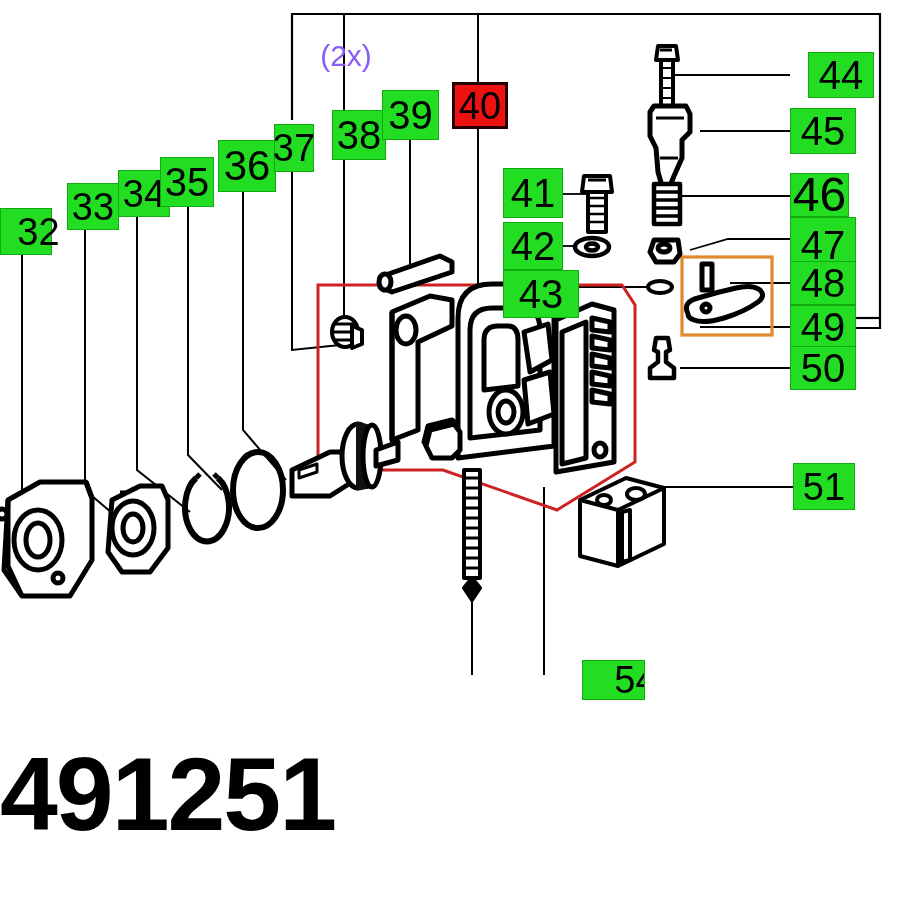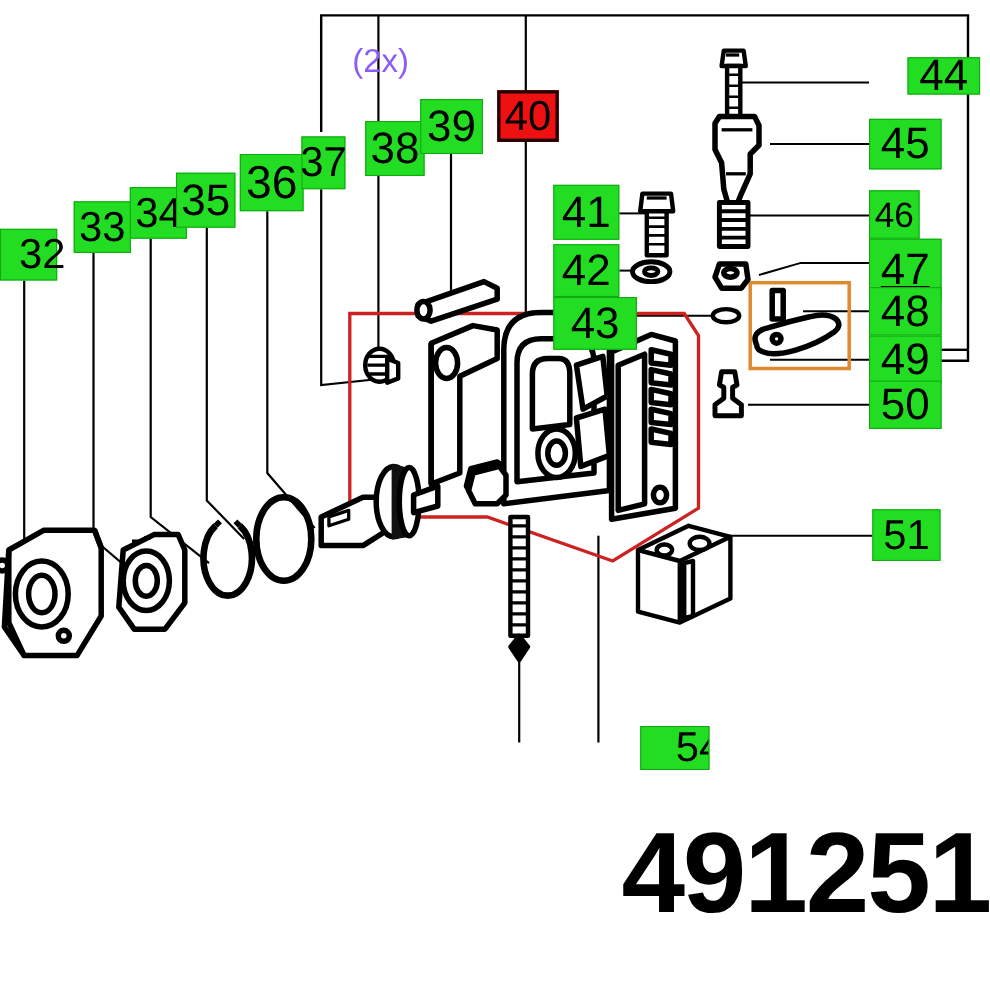--- a/index.html
+++ b/index.html
@@ -46,21 +46,21 @@
   }
   .callout.clipped {
     overflow: hidden;
     padding-left: 44px;
   }
   .part-number {
     position: absolute;
     left: 0;
     top: 735px;
     width: 900px;
-    text-align: right;
+    text-align: left;
     font-family: "Liberation Sans", sans-serif;
     font-size: 104px;
     font-weight: 700;
     letter-spacing: -2px;
     color: #000000;
     user-select: none;
   }
 </style>
 </head>
 <body>
@@ -275,23 +275,23 @@
   <div class="callout green" style="left:274px; top:124px; width:40px; height:48px; font-size:38px;">37</div>
   <div class="callout green" style="left:332px; top:110px; width:54px; height:50px; font-size:40px;">38</div>
   <div class="callout green" style="left:382px; top:90px;  width:57px; height:50px; font-size:40px;">39</div>
 
   <div class="callout red" style="left:452px; top:82px;  width:56px; height:47px; font-size:38px;">40</div>
 
   <div class="callout green" style="left:503px; top:168px; width:60px; height:50px; font-size:40px;">41</div>
   <div class="callout green" style="left:503px; top:222px; width:60px; height:48px; font-size:40px;">42</div>
   <div class="callout green" style="left:503px; top:270px; width:76px; height:48px; font-size:40px;">43</div>
 
-  <div class="callout green" style="left:825px; top:52px;  width:66px; height:34px; font-size:40px;">44</div>
+  <div class="callout green" style="left:808px; top:52px;  width:66px; height:46px; font-size:40px;">44</div>
   <div class="callout green" style="left:790px; top:108px; width:66px; height:46px; font-size:40px;">45</div>
-  <div class="callout green" style="left:790px; top:173px; width:46px; height:44px; font-size:32px;">46</div>
+  <div class="callout green" style="left:790px; top:173px; width:59px; height:44px; font-size:48px;">46</div>
   <div class="callout green" style="left:790px; top:217px; width:66px; height:56px; font-size:40px;text-decoration:underline;">47</div>
   <div class="callout green" style="left:790px; top:261px; width:66px; height:44px; font-size:40px;">48</div>
   <div class="callout green" style="left:790px; top:305px; width:66px; height:44px; font-size:40px;">49</div>
   <div class="callout green" style="left:790px; top:346px; width:66px; height:44px; font-size:40px;">50</div>
 
   <div class="callout green" style="left:793px; top:463px; width:62px; height:47px; font-size:38px;">51</div>
 
   <div class="callout green clipped" style="left:582px; top:660px; width:63px; height:40px; font-size:38px;">54</div>
 
   <div class="part-number">491251</div>

